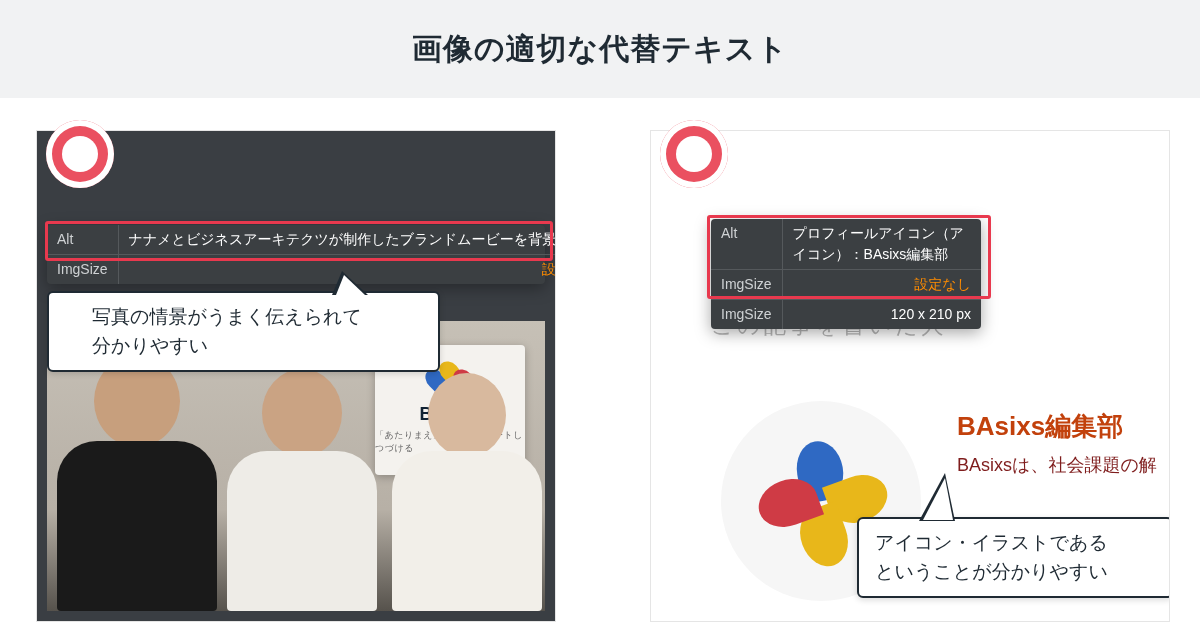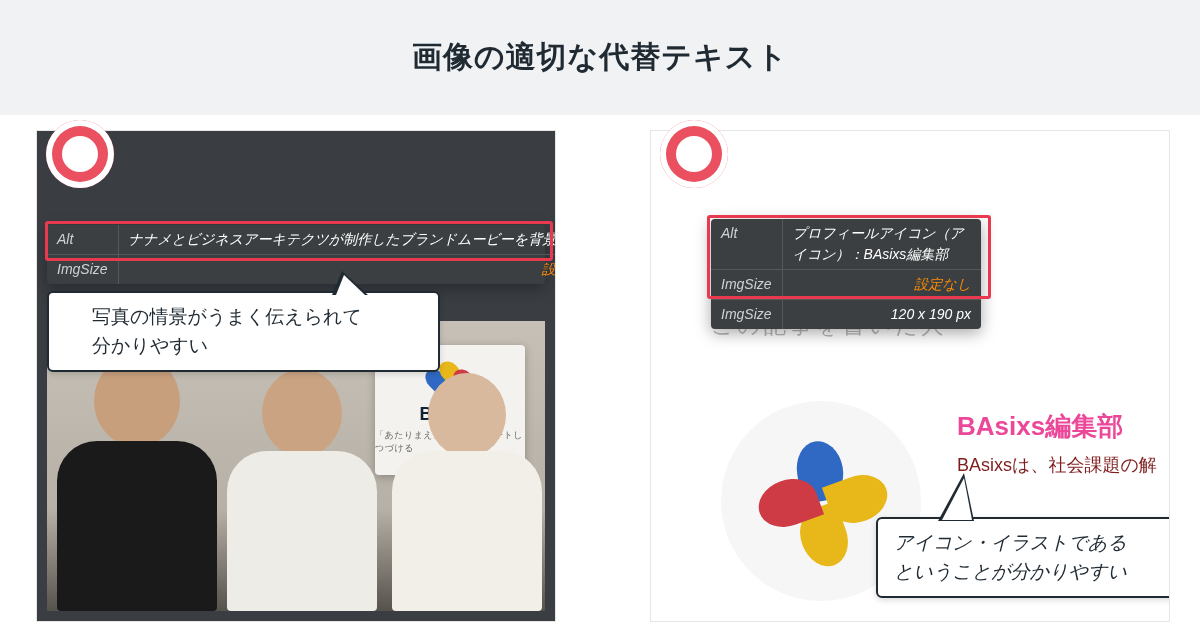--- a/index.html
+++ b/index.html
@@ -24,21 +24,21 @@
     background:var(--bg);
     font-family:"Hiragino Kaku Gothic ProN","Yu Gothic","Meiryo",sans-serif;
     color:var(--ink);
     overflow:hidden;
     position:relative;
   }
 
   
   .header{
     width:100%;
-    height:115px;
+    height:98px;
     background:var(--header-bg);
     display:flex;
     align-items:center;
     justify-content:center;
   }
   .header h1{
     margin:0;
     font-size:30px;
     font-weight:700;
     letter-spacing:1px;
@@ -73,21 +73,20 @@
   
   .tooltip{
     position:absolute;
     background:var(--tooltip-bg);
     color:#fff;
     border-radius:4px;
     font-size:14px;
     line-height:1.5;
     box-shadow:0 4px 16px rgba(0,0,0,.35);
     z-index:25;
-    font-style:italic;
   }
   .tooltip table{border-collapse:collapse;width:100%;}
   .tooltip td{padding:4px 10px;vertical-align:top;white-space:nowrap;}
   .tooltip td.k{color:#cfd2d4;border-right:1px solid var(--tooltip-edge);text-align:left;width:1%;}
   .tooltip td.v{color:#fff;}
   .tooltip td.v.orange{color:var(--orange);}
   .tooltip tr + tr td{border-top:1px solid var(--tooltip-edge);text-align:right;}
   .tooltip .wrap{white-space:normal;}
 
   .hl-frame{
@@ -192,21 +191,21 @@
     display:flex;align-items:center;justify-content:center;
   }
   .swirl{width:120px;height:120px;position:relative;}
   .swirl .d{position:absolute;width:46px;height:60px;border-radius:60% 60% 60% 0;}
   .swirl .d1{background:#2f69c3;top:0;left:36px;transform:rotate(-10deg);}
   .swirl .d2{background:#e8b71a;top:28px;left:74px;transform:rotate(70deg);}
   .swirl .d3{background:#e8b71a;top:66px;left:40px;transform:rotate(160deg);}
   .swirl .d4{background:#cf3b45;top:32px;left:4px;transform:rotate(250deg);}
   .profile-title{
     position:absolute;left:306px;top:278px;
-    font-size:26px;font-weight:800;color:#ec4899;
+    font-size:26px;font-weight:800;color:#c2410c;
   }
   .profile-sub{
     position:absolute;left:306px;top:322px;
     font-size:18px;color:#7f1d1d;white-space:nowrap;
   }
 
   
   *{-webkit-user-select:none;user-select:none;}
 </style>
 </head>
@@ -297,27 +296,27 @@
             <tr>
           <td class="k">Alt</td>
           <td class="v wrap">プロフィールアイコン（アイコン）：BAsixs編集部</td>
         </tr>
         <tr>
           <td class="k">ImgSize</td>
           <td class="v orange">設定なし</td>
         </tr>
         <tr>
           <td class="k">ImgSize</td>
-          <td class="v">120 x 190 px</td>
+          <td class="v">120 x 210 px</td>
         </tr>
       </tbody>
         </table>
     </div>
     <div class="hl-frame" style="left:56px;top:84px;width:278px;height:78px;"></div>
 
-    <div class="callout right-call" style="left:225px;top:386px;width:280px;font-style:italic;">
+    <div class="callout right-call" style="left:206px;top:386px;width:280px;">
       <span class="tail"></span>
       <span style="white-space:pre-line;">アイコン・イラストである
 ということが分かりやすい</span>
     </div>
 
   </div>
 </div>
 
 </body></html>

